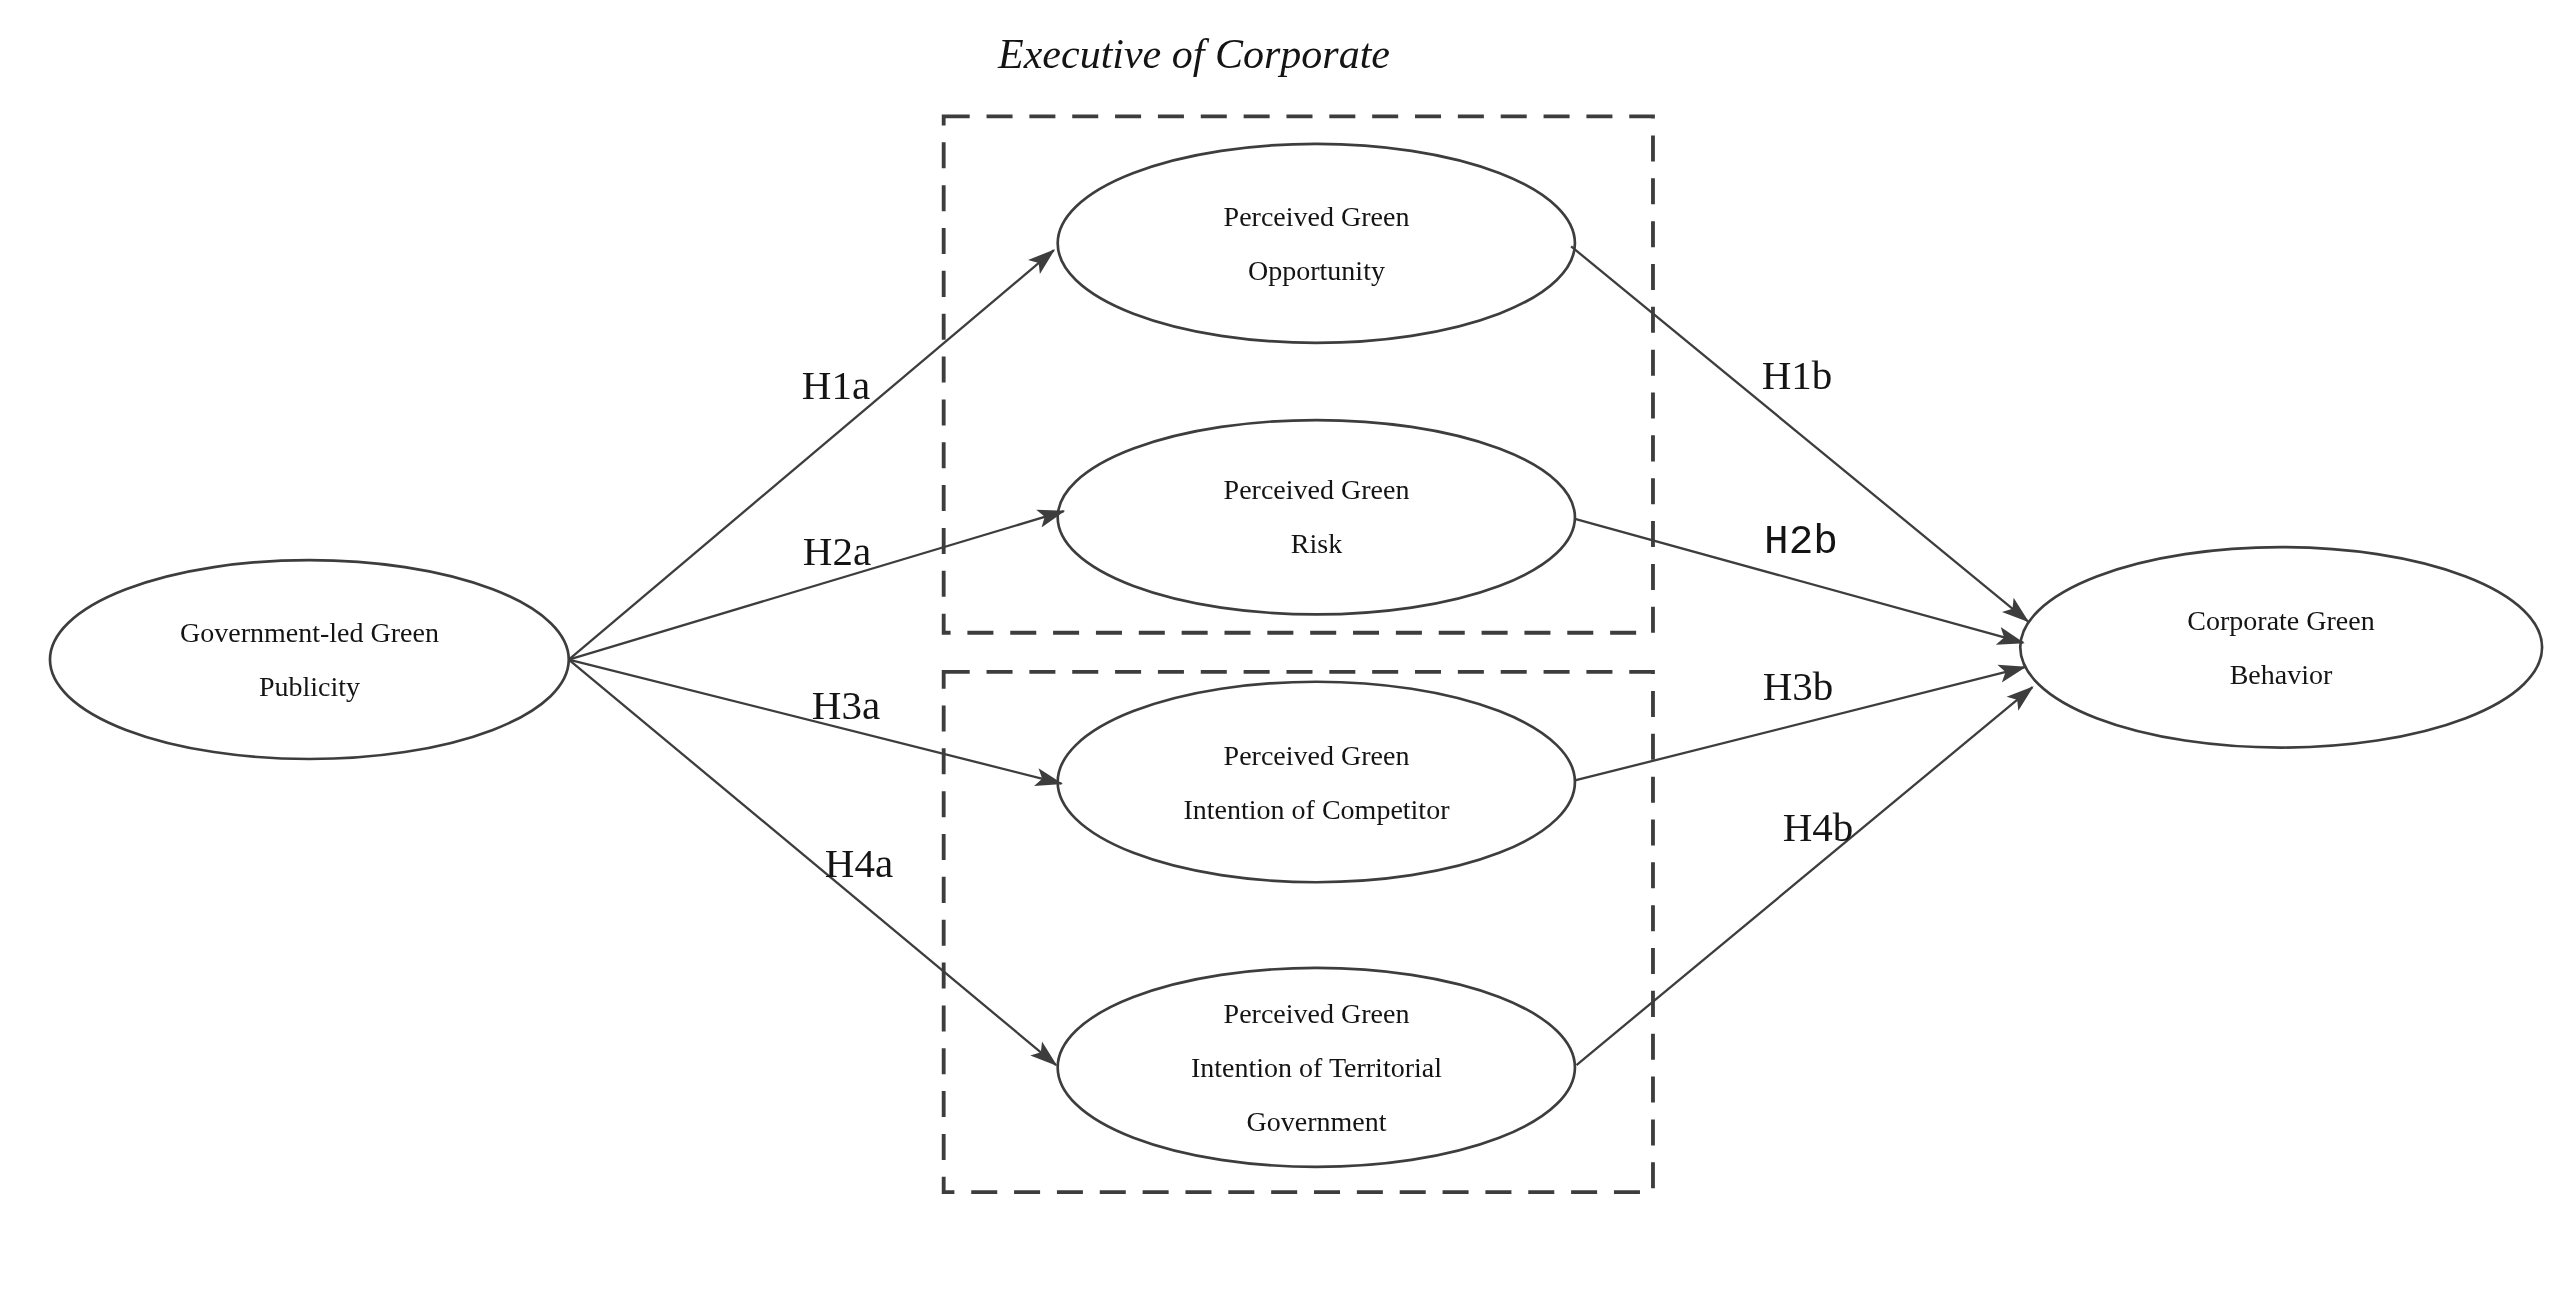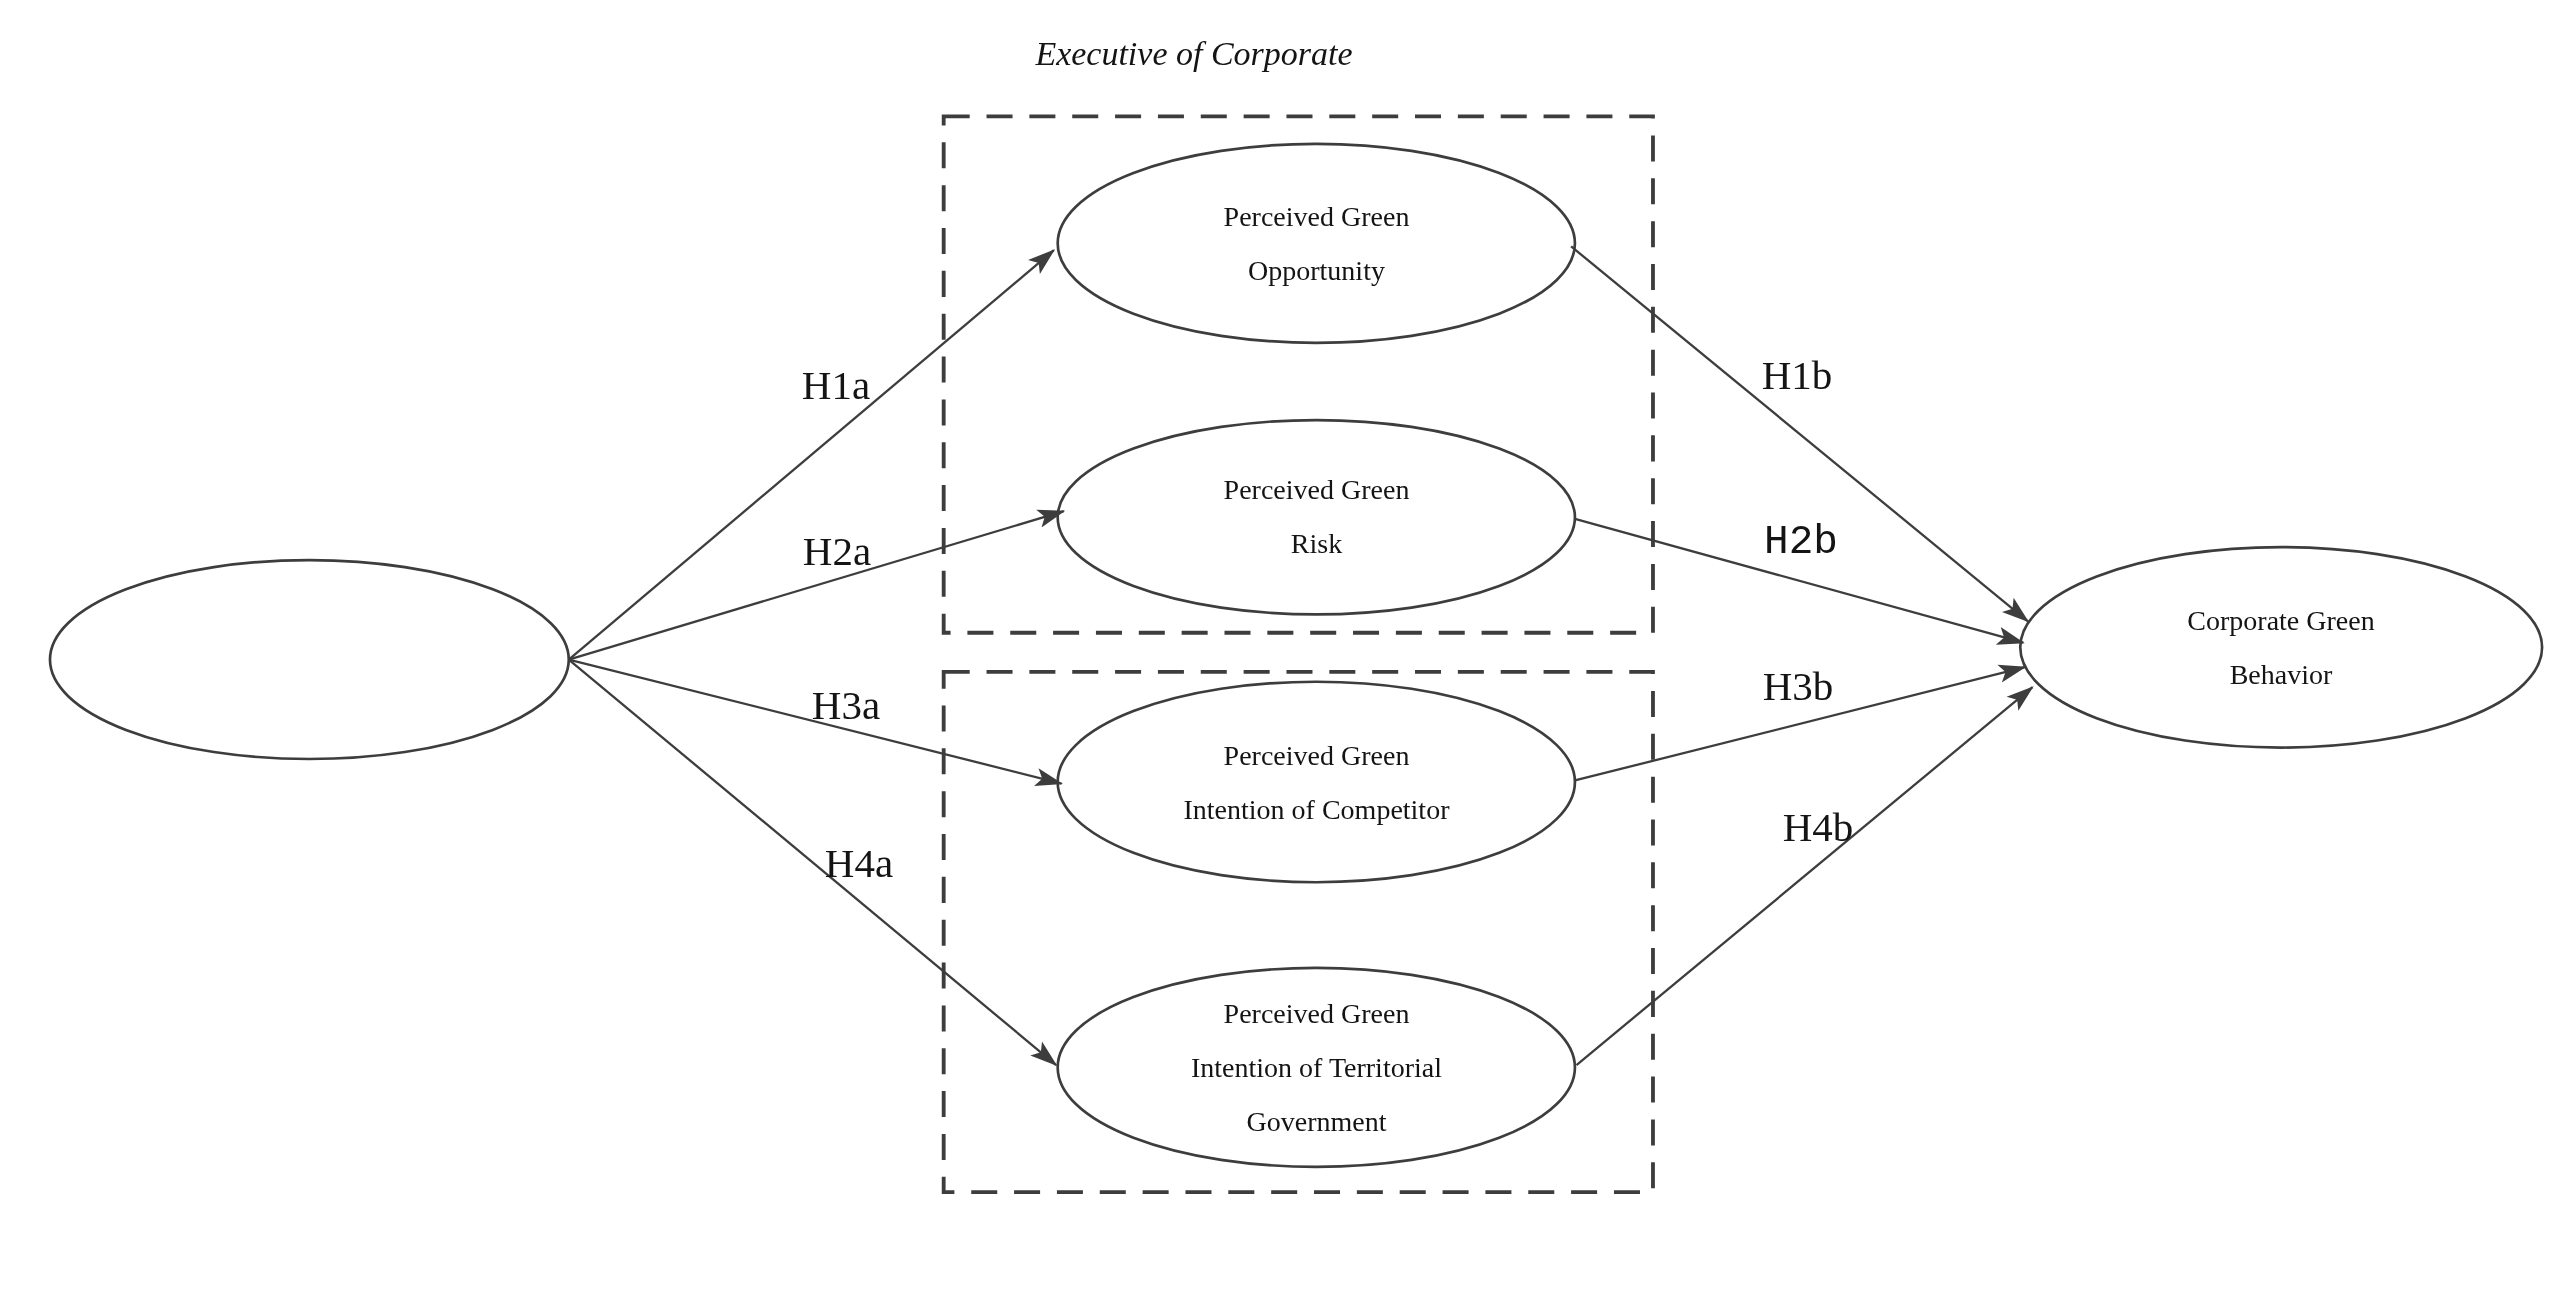--- a/index.html
+++ b/index.html
@@ -31,21 +31,21 @@
     text-align: center;
     white-space: pre-line;
     font-size: 28px;
     line-height: 54px;
     color: #141414;
   }
   .group-title {
     position: absolute;
     transform: translate(-50%, -50%);
     font-style: italic;
-    font-size: 34px;
+    font-size: 42px;
     white-space: nowrap;
     color: #141414;
   }
   .hyp-label {
     position: absolute;
     transform: translate(-50%, -50%);
     font-size: 41px;
     white-space: nowrap;
     color: #141414;
   }
@@ -78,20 +78,22 @@
     <line x1="743" y1="862" x2="1380" y2="1392" stroke="#3d3d3d" stroke-width="3" marker-end="url(#arrowhead)"></line>
 
     <line x1="2053" y1="322" x2="2650" y2="812" stroke="#3d3d3d" stroke-width="3" marker-end="url(#arrowhead)"></line>
     <line x1="2058" y1="678" x2="2644" y2="840" stroke="#3d3d3d" stroke-width="3" marker-end="url(#arrowhead)"></line>
     <line x1="2058" y1="1020" x2="2646" y2="872" stroke="#3d3d3d" stroke-width="3" marker-end="url(#arrowhead)"></line>
     <line x1="2060" y1="1392" x2="2656" y2="898" stroke="#3d3d3d" stroke-width="3" marker-end="url(#arrowhead)"></line>
   </svg>
 
   <div class="group-title" style="left:1194px; top:54px;">Executive of Corporate</div>
 
+  <div class="node-label" style="left:50px;  top:560px;  width:519px; height:199px;">Government-led Green
+Publicity</div>
   <div class="node-label" style="left:1058px; top:144px;  width:517px; height:199px;">Perceived Green
 Opportunity</div>
   <div class="node-label" style="left:1058px; top:420px;  width:517px; height:194px;">Perceived Green
 Risk</div>
   <div class="node-label" style="left:1058px; top:682px;  width:517px; height:201px;">Perceived Green
 Intention of  Competitor</div>
   <div class="node-label" style="left:1058px; top:968px; width:517px; height:199px;">Perceived Green
 Intention of Territorial
 Government</div>
   <div class="node-label" style="left:2020px; top:547px;  width:522px; height:201px;">Corporate Green

